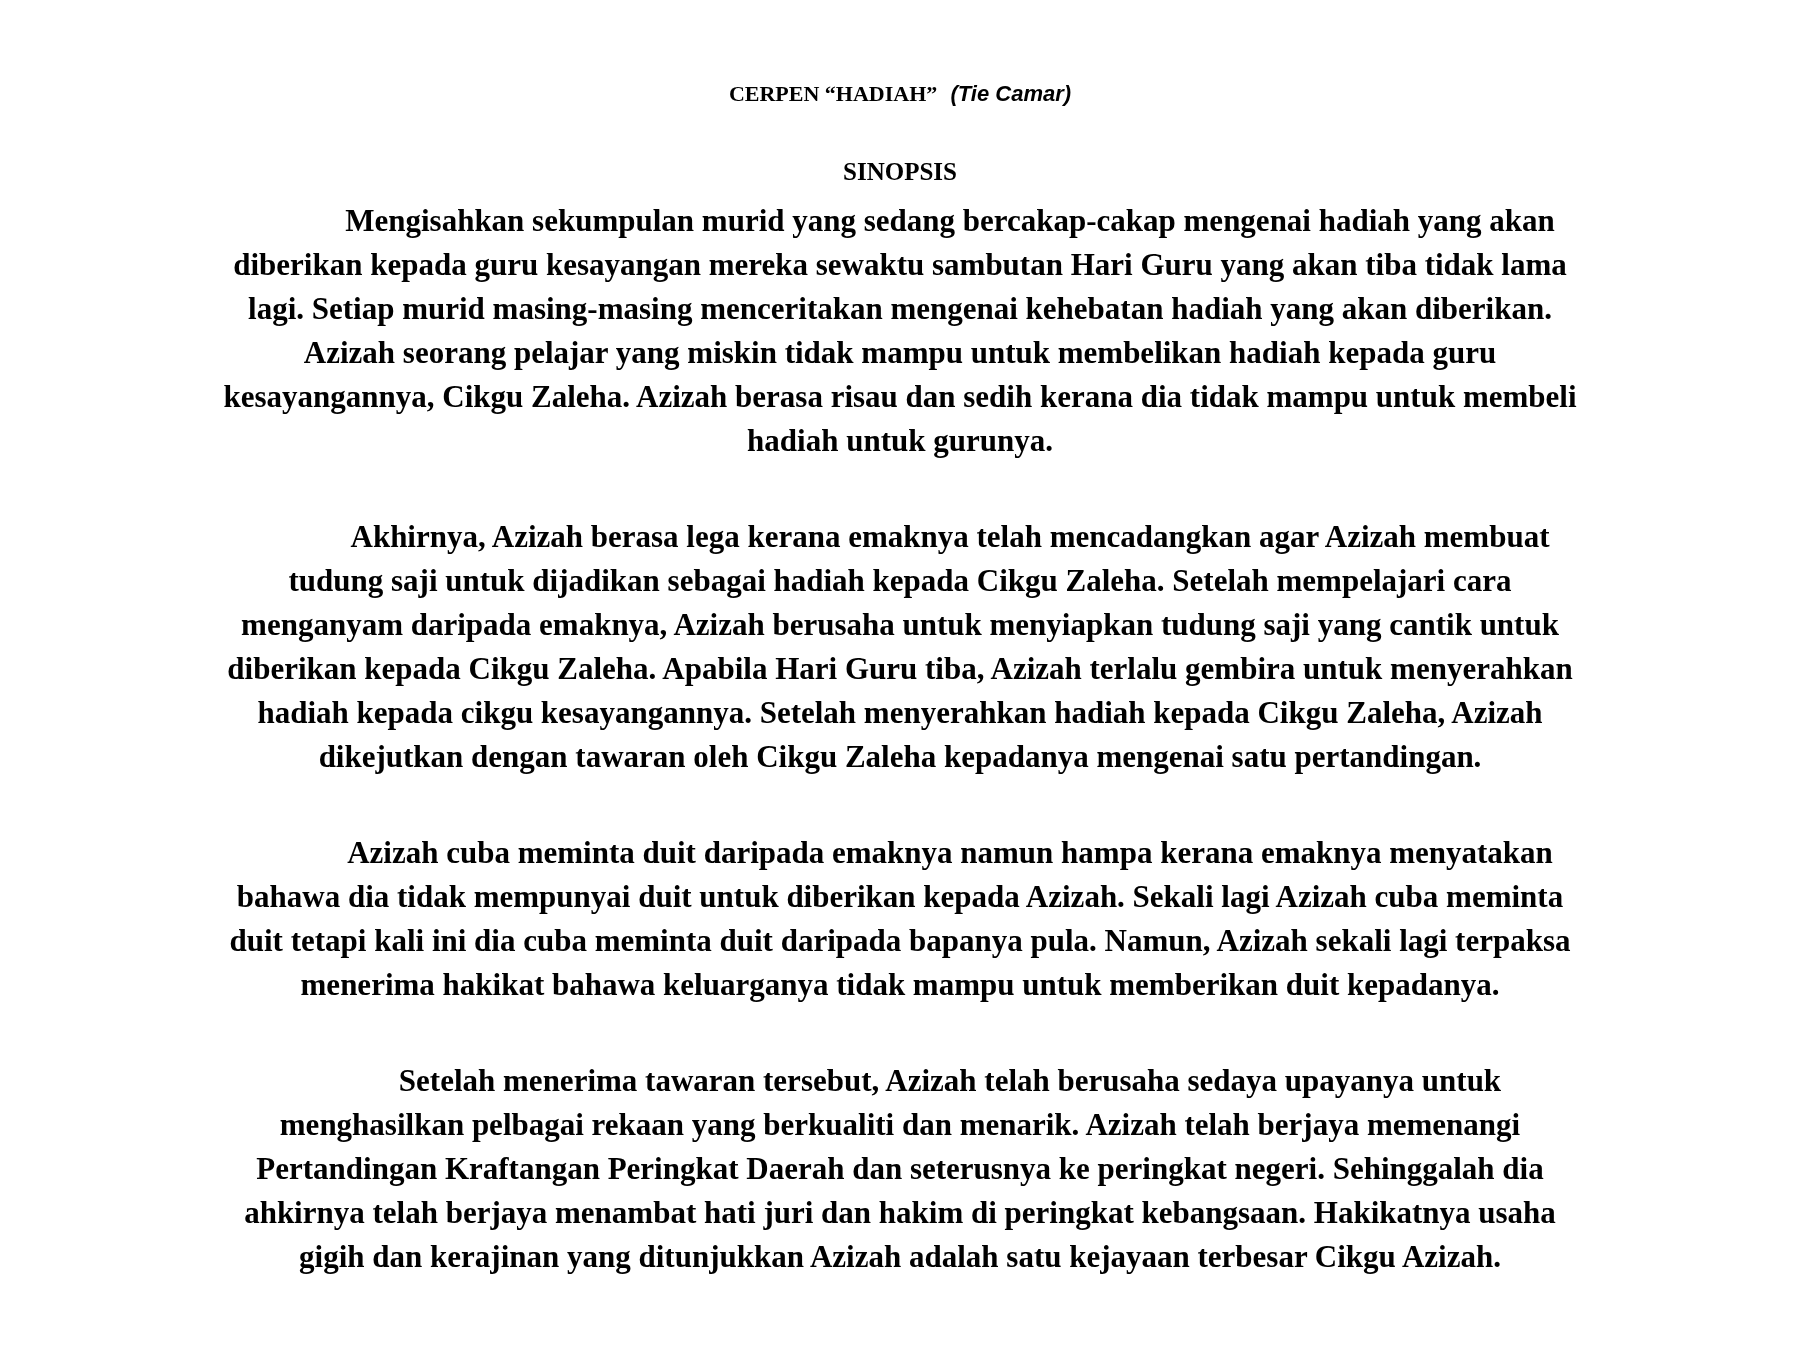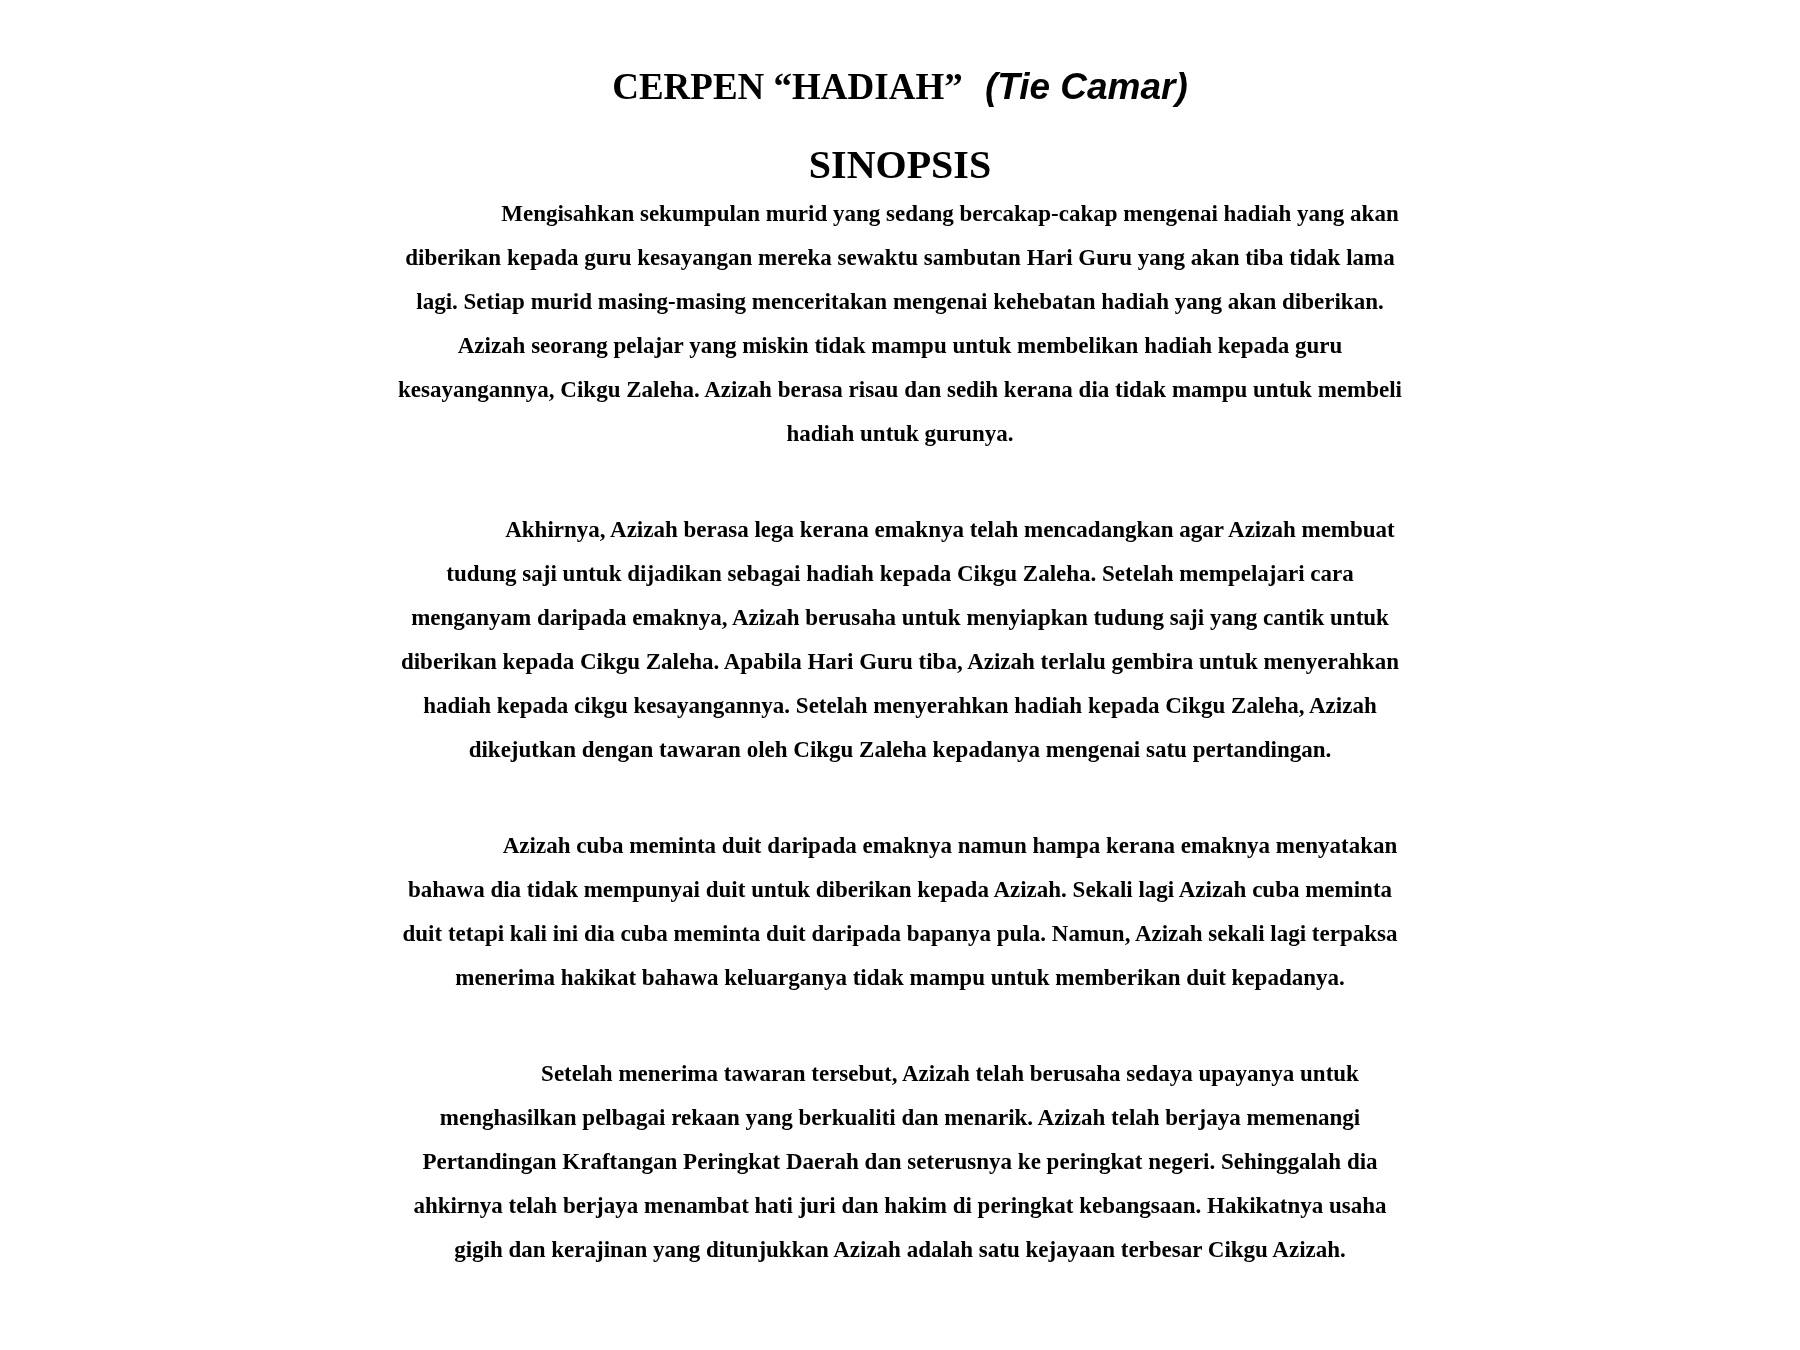--- a/index.html
+++ b/index.html
@@ -15,43 +15,43 @@
     color: #000000;
     font-family: "Liberation Serif", serif;
     overflow: hidden;
   }
   .doc {
     width: 1680px;
     margin: 0 auto;
     text-align: center;
   }
   .doc-title {
-    margin: 7px;
-    font-size: 37px;
+    margin: 14px;
+    font-size: 22px;
     line-height: 44px;
     font-weight: bold;
     white-space: nowrap;
   }
   .doc-title .title-main {
     font-family: "Liberation Serif", serif;
   }
   .doc-title .title-author {
     font-family: "Liberation Sans", sans-serif;
     font-style: italic;
     margin-left: 0.35em;
   }
   .doc-heading {
     margin: 34px 0 0 0;
-    font-size: 40px;
+    font-size: 25px;
     line-height: 44px;
     font-weight: bold;
   }
   .doc p {
     margin: 52px 0 0 0;
-    font-size: 23px;
+    font-size: 31px;
     line-height: 44px;
     font-weight: bold;
     white-space: pre-line;
     text-align: center;
     text-indent: 100px;
   }
   .doc p.first-para {
     margin-top: 5px;
   }
 </style>

